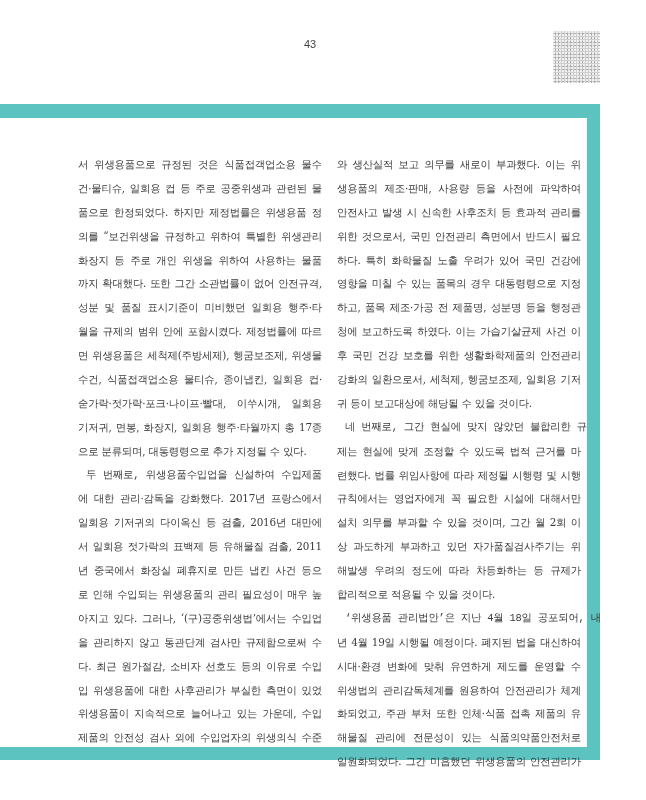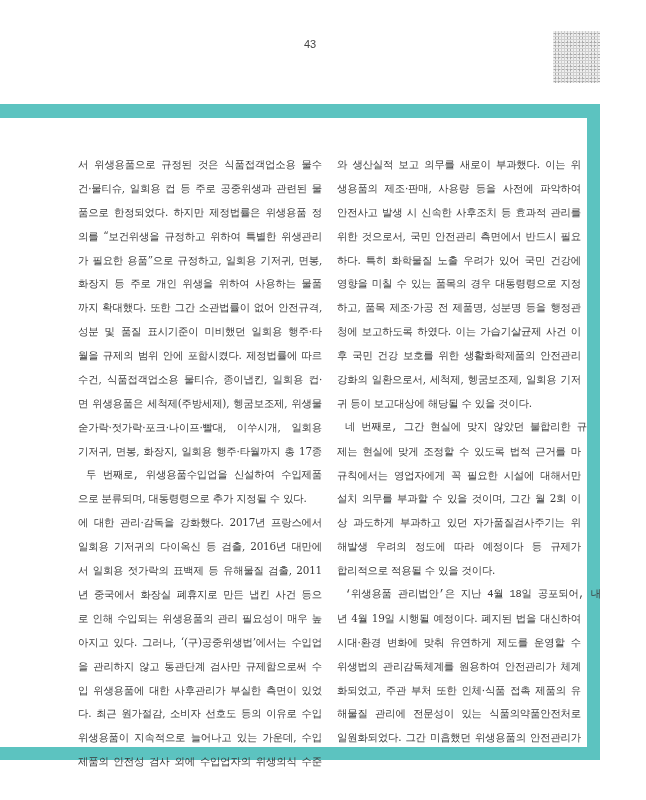--- a/index.html
+++ b/index.html
@@ -44,62 +44,62 @@
 
 <div class="frame-top"></div>
 <div class="frame-right"></div>
 <div class="frame-bottom"></div>
 
 <div class="col left" id="col-left">
     <div class="line"><span>서 위생용품으로 규정된 것은 식품접객업소용 물수</span></div>
     <div class="line"><span>건·물티슈, 일회용 컵 등 주로 공중위생과 관련된 물</span></div>
     <div class="line"><span>품으로 한정되었다. 하지만 제정법률은 위생용품 정</span></div>
     <div class="line"><span>의를 “보건위생을 규정하고 위하여 특별한 위생관리</span></div>
-    <div class="line"><span>가 필요한 용품”으로 규정하고, 일회용 기저귀, 면봉,</span></div>
     <div class="line"><span>화장지 등 주로 개인 위생을 위하여 사용하는 물품</span></div>
     <div class="line"><span>까지 확대했다. 또한 그간 소관법률이 없어 안전규격,</span></div>
     <div class="line"><span>성분 및 품질 표시기준이 미비했던 일회용 행주·타</span></div>
     <div class="line"><span>월을 규제의 범위 안에 포함시켰다. 제정법률에 따르</span></div>
+    <div class="line"><span>면 위생용품은 세척제(주방세제), 헹굼보조제, 위생물</span></div>
     <div class="line"><span>수건, 식품접객업소용 물티슈, 종이냅킨, 일회용 컵·</span></div>
-    <div class="line"><span>면 위생용품은 세척제(주방세제), 헹굼보조제, 위생물</span></div>
     <div class="line"><span>숟가락·젓가락·포크·나이프·빨대, 이쑤시개, 일회용</span></div>
     <div class="line"><span>기저귀, 면봉, 화장지, 일회용 행주·타월까지 총 17종</span></div>
+    <div class="line last"><span>으로 분류되며, 대통령령으로 추가 지정될 수 있다.</span></div>
     <div class="line indent"><span>두 번째로, 위생용품수입업을 신설하여 수입제품</span></div>
-    <div class="line last"><span>으로 분류되며, 대통령령으로 추가 지정될 수 있다.</span></div>
     <div class="line"><span>에 대한 관리·감독을 강화했다. 2017년 프랑스에서</span></div>
     <div class="line"><span>일회용 기저귀의 다이옥신 등 검출, 2016년 대만에</span></div>
     <div class="line"><span>서 일회용 젓가락의 표백제 등 유해물질 검출, 2011</span></div>
     <div class="line"><span>년 중국에서 화장실 폐휴지로 만든 냅킨 사건 등으</span></div>
     <div class="line"><span>로 인해 수입되는 위생용품의 관리 필요성이 매우 높</span></div>
     <div class="line"><span>아지고 있다. 그러나, ‘(구)공중위생법’에서는 수입업</span></div>
     <div class="line"><span>을 관리하지 않고 통관단계 검사만 규제함으로써 수</span></div>
+    <div class="line"><span>다. 최근 원가절감, 소비자 선호도 등의 이유로 수입</span></div>
     <div class="line"><span>입 위생용품에 대한 사후관리가 부실한 측면이 있었</span></div>
-    <div class="line"><span>다. 최근 원가절감, 소비자 선호도 등의 이유로 수입</span></div>
     <div class="line"><span>위생용품이 지속적으로 늘어나고 있는 가운데, 수입</span></div>
     <div class="line"><span>제품의 안전성 검사 외에 수입업자의 위생의식 수준</span></div>
     <div class="line"></div>
   </div>
 <div class="col right" id="col-right">
     <div class="line"><span>와 생산실적 보고 의무를 새로이 부과했다. 이는 위</span></div>
     <div class="line"><span>생용품의 제조·판매, 사용량 등을 사전에 파악하여</span></div>
     <div class="line"><span>안전사고 발생 시 신속한 사후조치 등 효과적 관리를</span></div>
     <div class="line"><span>위한 것으로서, 국민 안전관리 측면에서 반드시 필요</span></div>
     <div class="line"><span>하다. 특히 화학물질 노출 우려가 있어 국민 건강에</span></div>
     <div class="line"><span>영향을 미칠 수 있는 품목의 경우 대통령령으로 지정</span></div>
     <div class="line"><span>하고, 품목 제조·가공 전 제품명, 성분명 등을 행정관</span></div>
     <div class="line"><span>청에 보고하도록 하였다. 이는 가습기살균제 사건 이</span></div>
     <div class="line"><span>후 국민 건강 보호를 위한 생활화학제품의 안전관리</span></div>
     <div class="line"><span>강화의 일환으로서, 세척제, 헹굼보조제, 일회용 기저</span></div>
     <div class="line last"><span>귀 등이 보고대상에 해당될 수 있을 것이다.</span></div>
     <div class="line indent"><span>네 번째로, 그간 현실에 맞지 않았던 불합리한 규</span></div>
     <div class="line"><span>제는 현실에 맞게 조정할 수 있도록 법적 근거를 마</span></div>
+    <div class="line"><span>련했다. 법률 위임사항에 따라 제정될 시행령 및 시행</span></div>
     <div class="line"><span>규칙에서는 영업자에게 꼭 필요한 시설에 대해서만</span></div>
     <div class="line"><span>설치 의무를 부과할 수 있을 것이며, 그간 월 2회 이</span></div>
     <div class="line"><span>상 과도하게 부과하고 있던 자가품질검사주기는 위</span></div>
-    <div class="line"><span>해발생 우려의 정도에 따라 예정이다 등 규제가</span></div>
+    <div class="line"><span>해발생 우려의 정도에 따라 차등화하는 등 규제가</span></div>
     <div class="line last"><span>합리적으로 적용될 수 있을 것이다.</span></div>
     <div class="line indent"><span>‘위생용품 관리법안’은 지난 4월 18일 공포되어, 내</span></div>
     <div class="line"><span>년 4월 19일 시행될 예정이다. 폐지된 법을 대신하여</span></div>
     <div class="line"><span>시대·환경 변화에 맞춰 유연하게 제도를 운영할 수</span></div>
     <div class="line"><span>위생법의 관리감독체계를 원용하여 안전관리가 체계</span></div>
     <div class="line"><span>화되었고, 주관 부처 또한 인체·식품 접촉 제품의 유</span></div>
     <div class="line"><span>해물질 관리에 전문성이 있는 식품의약품안전처로</span></div>
     <div class="line"><span>일원화되었다. 그간 미흡했던 위생용품의 안전관리가</span></div>
     <div class="line"></div>
   </div>

